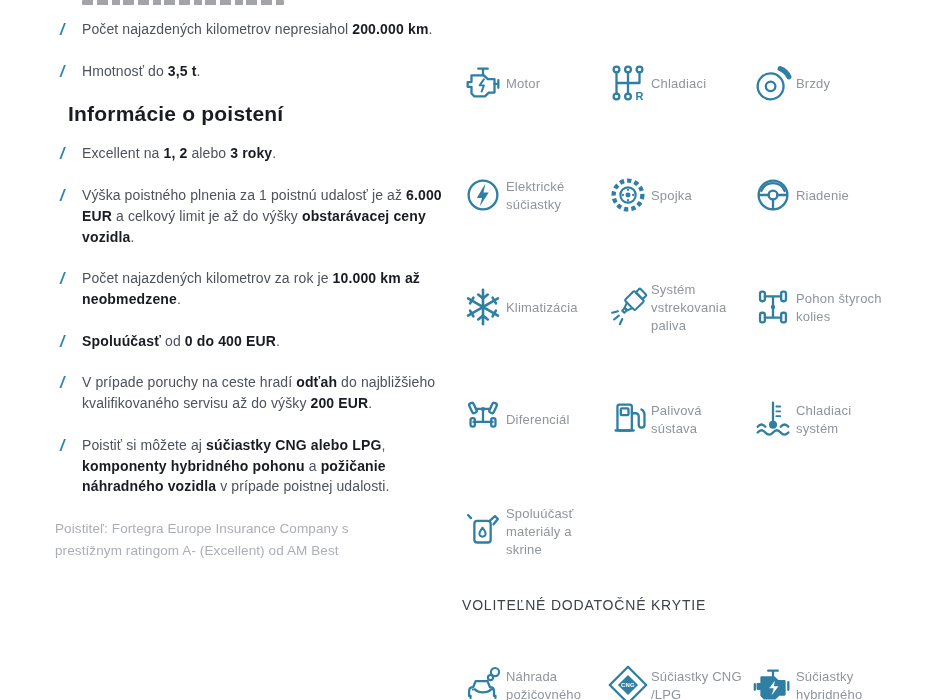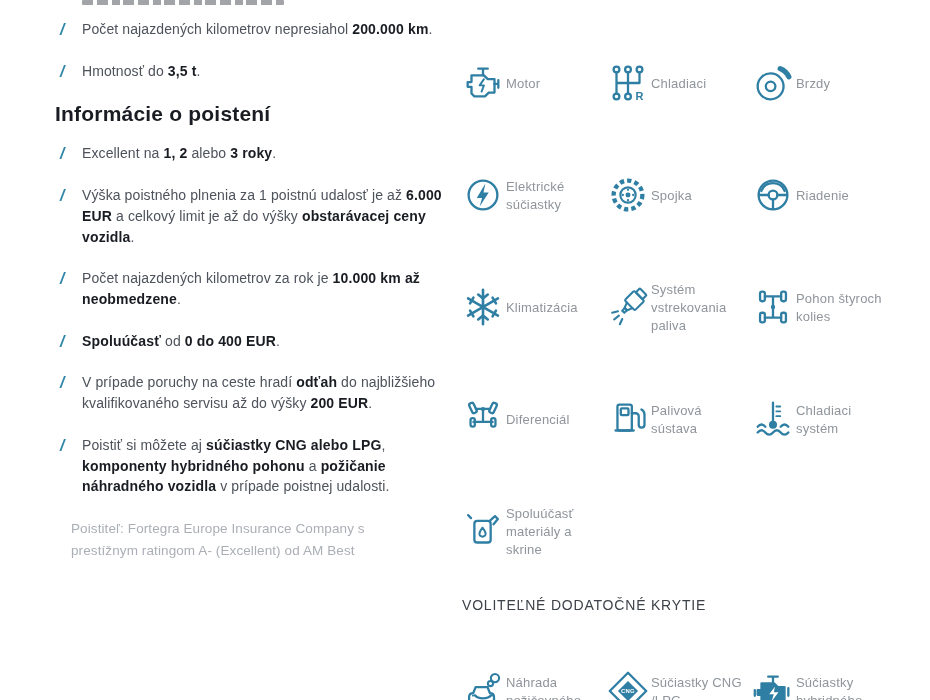--- a/index.html
+++ b/index.html
@@ -19,35 +19,35 @@
   ul.bullets li{
     position:relative;padding-left:27px;margin-bottom:21px;
     font-size:14px;line-height:1.48;color:var(--text,#4d525b);letter-spacing:.1px;
   }
   .slash{
     position:absolute;left:5px;top:-1px;color:var(--slash,#2f86a8);
     font-weight:700;font-style:italic;font-size:16px;
   }
   ul.bullets b{color:var(--bold,#191c22);font-weight:700;letter-spacing:.15px;}
   h2.section-title{
-    margin:6px 0 0;font-size:21px;color:var(--bold,#191c22);
+    margin:6px 13px 0;font-size:21px;color:var(--bold,#191c22);
     font-weight:700;letter-spacing:.2px;
   }
   .insurer{
-    margin:16px 16px 0;width:332px;font-size:13.5px;line-height:1.65;
+    margin:16px 0 0;width:332px;font-size:13.5px;line-height:1.65;
     color:var(--muted,#abafb5);letter-spacing:.1px;
   }
   .right-col{position:absolute;left:460px;top:28px;width:440px;}
   .grid{display:grid;grid-template-columns:repeat(3,145px);grid-auto-rows:112px;}
   .cell{display:flex;flex-direction:row;align-items:center;}
   .icon{height:52px;display:flex;align-items:flex-end;justify-content:center;margin-bottom:9px;color:var(--accent,#2f7ea3);}
   svg.ic{width:46px;height:46px;display:block;}
   .label{font-size:13px;color:var(--label,#8f959b);line-height:1.38;letter-spacing:.2px;max-width:142px;}
   .optional-title{
-    margin:9px 0 23px 2px;font-size:14px;color:#3d4249;
+    margin:9px 0 17px 2px;font-size:14px;color:#3d4249;
     letter-spacing:.8px;font-weight:500;
   }
   .defs{position:absolute;width:0;height:0;overflow:hidden;}
 </style>
 </head>
 <body>
 
 <svg class="defs" aria-hidden="true">
   <defs>
     <symbol id="engine-icon" viewBox="0 0 48 48">

